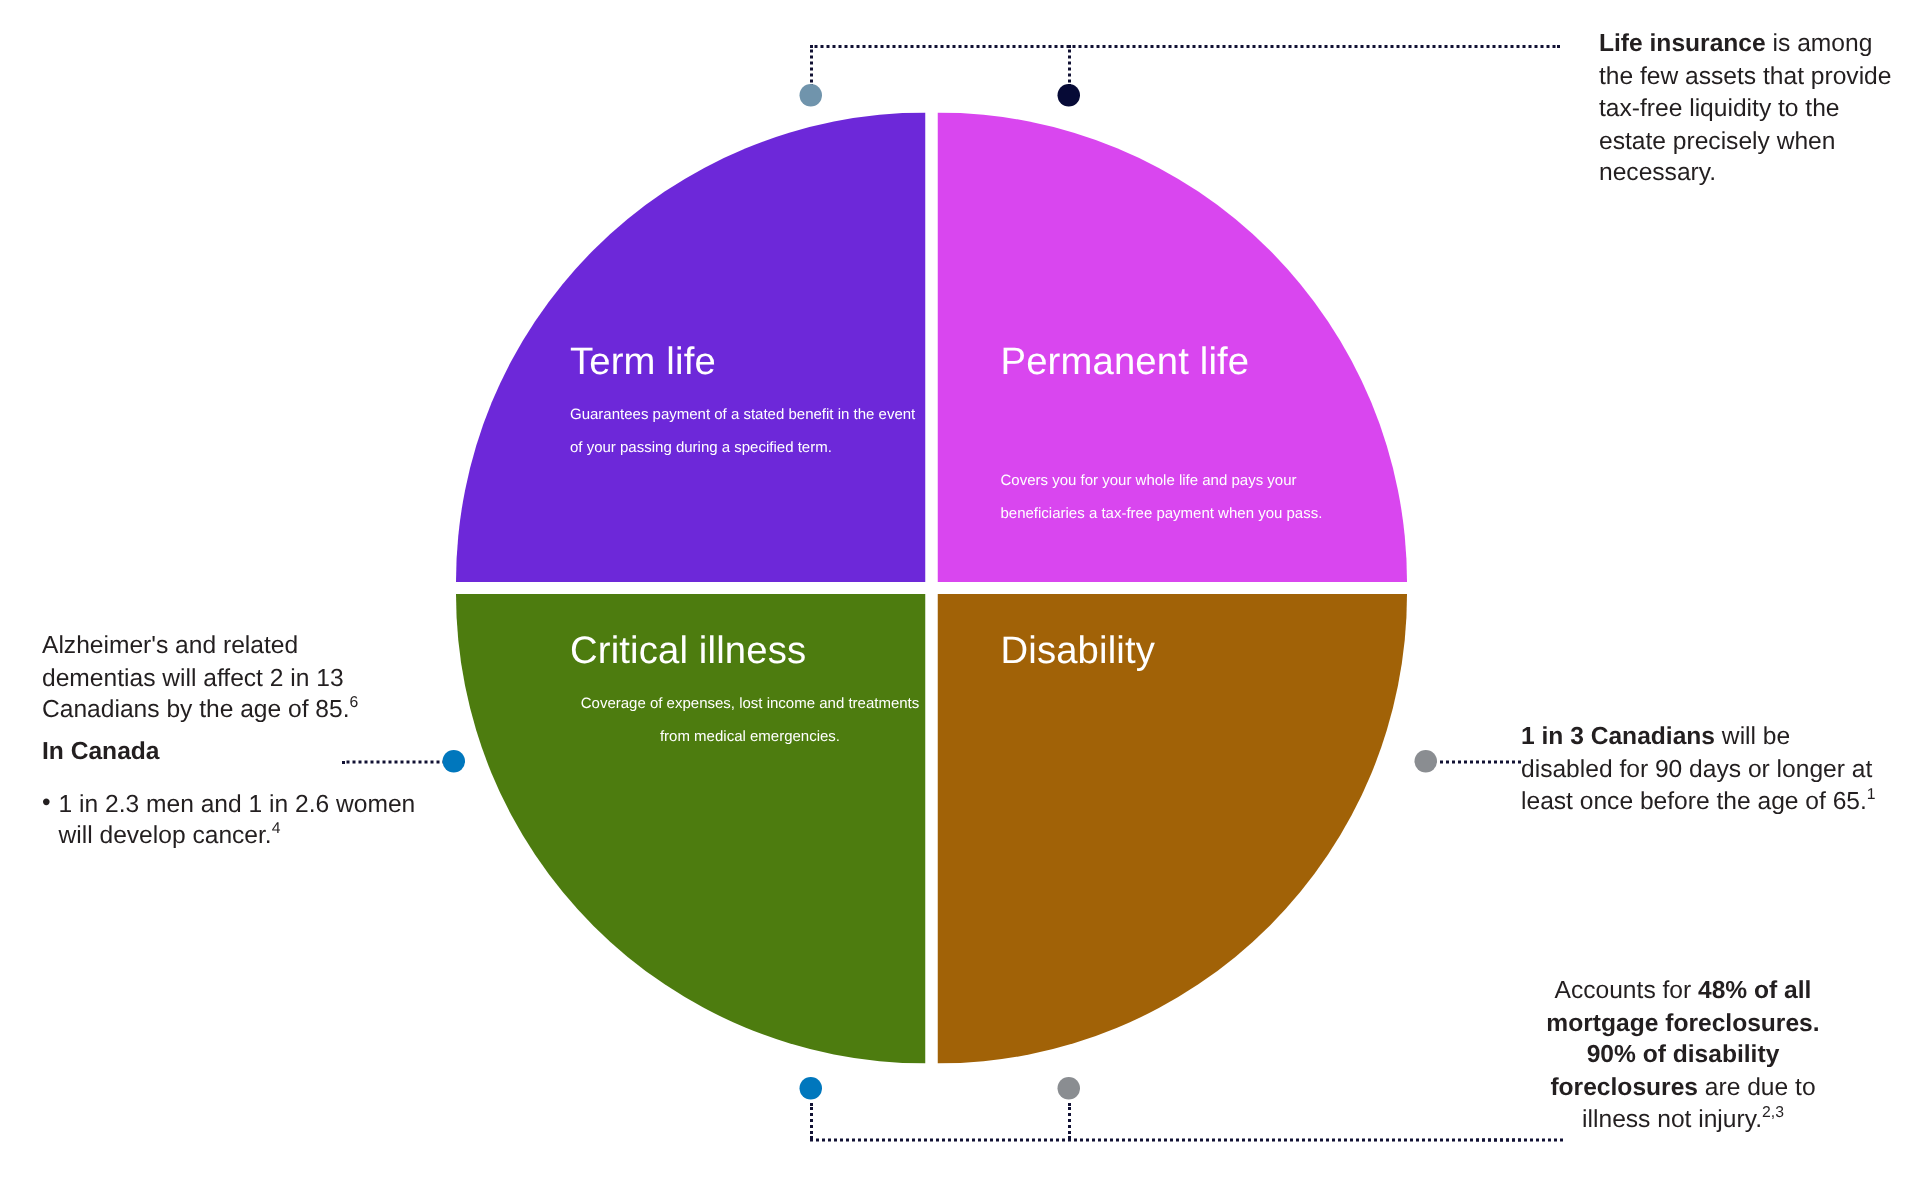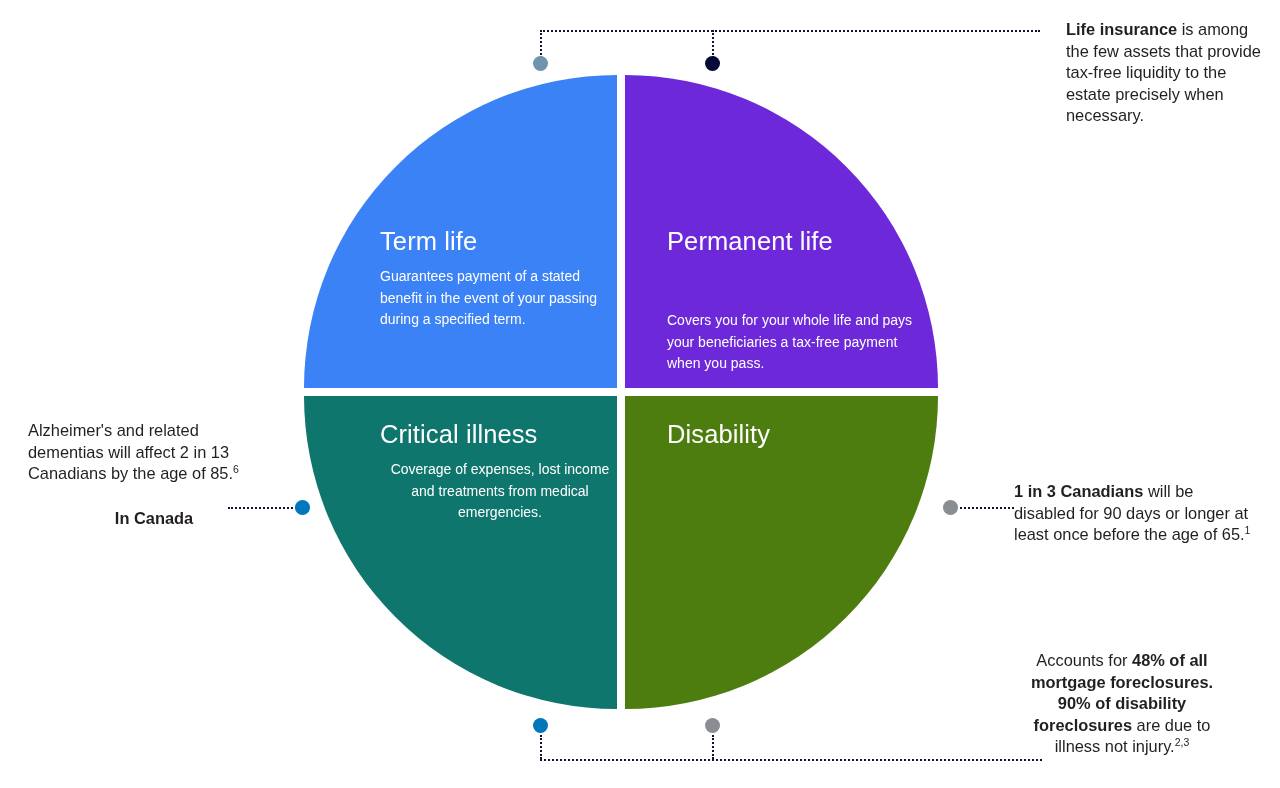--- a/index.html
+++ b/index.html
@@ -48,21 +48,21 @@
     color: #ffffff;
     font-size: 25.5px;
     font-weight: 400;
     letter-spacing: .1px;
     white-space: nowrap;
   }
   .q-desc {
     position: absolute;
     left: 76px;
     color: #ffffff;
-    font-size: 14px;
+    font-size: 10px;
     line-height: 21.5px;
     width: 235px;
   }
   
   .q-tl .q-title { top: 152px; }
   .q-tl .q-desc  { top: 191px; }
   .q-tr .q-title { left: 42px; top: 152px; }
   .q-tr .q-desc  { left: 42px; top: 191px; width: 250px; margin-top: 44px; }
   
   .q-bl .q-title { top: 24px; }
@@ -99,22 +99,21 @@
 
   .left-block { position: absolute; }
   .lb-intro {
     font-size: 16.4px;
     line-height: 21.6px;
     width: 250px;
   }
   .lb-heading {
     font-size: 16.4px;
     font-weight: 700;
-    margin-top: 24px;
-    text-align: center;
+    margin-top: 7px;
   }
   .lb-list {
     margin: 15px 0 0 0;
     padding: 0;
     list-style: none;
     width: 252px;
   }
   .lb-list li {
     position: relative;
     padding-left: 11px;
@@ -148,42 +147,42 @@
 <div class="dot" style="left:295px; top:500px; background:#0077bd;"></div>
 
 <div class="dot" style="left:943px; top:500px; background:#8a8d91;"></div>
 <div class="dline-h" style="left: 960px; top: 507px; width: 54px; border-color: rgb(17, 17, 51);"></div>
 
 <div class="dline-h" style="left: 984px; top: 759px; width: 30px; border-color: rgb(17, 17, 51);"></div>
 
 <div id="circle-wrap">
 
   <div class="quadrant q-tl">
-    <div class="q-body" id="fill-term-life" style="background: #3b82f6;">
+    <div class="q-body" id="fill-term-life" style="background: #6d28d9;">
       <div class="q-title">Term life</div>
       <div class="q-desc">Guarantees payment of a stated benefit in the event of your passing during a specified term.</div>
     </div>
   </div>
 
   <div class="quadrant q-tr">
-    <div class="q-body" id="fill-permanent-life" style="background: #6d28d9;">
+    <div class="q-body" id="fill-permanent-life" style="background: #d946ef;">
       <div class="q-title">Permanent life</div>
       <div class="q-desc">Covers you for your whole life and pays your beneficiaries a tax-free payment when you pass.</div>
     </div>
   </div>
 
   <div class="quadrant q-bl">
-    <div class="q-body" id="fill-critical-illness" style="background: #0f766e;">
+    <div class="q-body" id="fill-critical-illness" style="background: #4d7c0f;">
       <div class="q-title">Critical illness</div>
       <div class="q-desc">Coverage of expenses, lost income and treatments from medical emergencies.</div>
     </div>
   </div>
 
   <div class="quadrant q-br">
-    <div class="q-body" id="fill-disability" style="background: #4d7c0f;">
+    <div class="q-body" id="fill-disability" style="background: #a16207;">
       <div class="q-title">Disability</div>
     </div>
   </div>
 
 </div>
 
 <div class="note" style="left:1066px; top:19px; width:205px;">
   <b>Life insurance</b><span> is among the few assets that provide tax-free liquidity to the estate precisely when necessary.</span>
 </div>
 
@@ -194,14 +193,17 @@
 <div class="note" style="left:1014px; top:650px; width:216px;text-align:center;">
   <span>Accounts for </span><b>48% of all mortgage foreclosures. 90% of disability foreclosures</b><span> are due to illness not injury.</span><sup>2,3</sup>
 </div>
 
 <div class="left-block" style="left:28px; top:420px;">
   <div class="lb-intro">
     <span>Alzheimer's and related dementias will affect 2 in 13 Canadians by the age of 85.</span><sup>6</sup>
   </div>
   <div class="lb-heading">In Canada</div>
   <ul class="lb-list">
+    <li>
+      <span>1 in 2.3 men and 1 in 2.6 women will develop cancer.</span><sup>4</sup>
+    </li>
   </ul>
 </div>
 
 </body></html>

